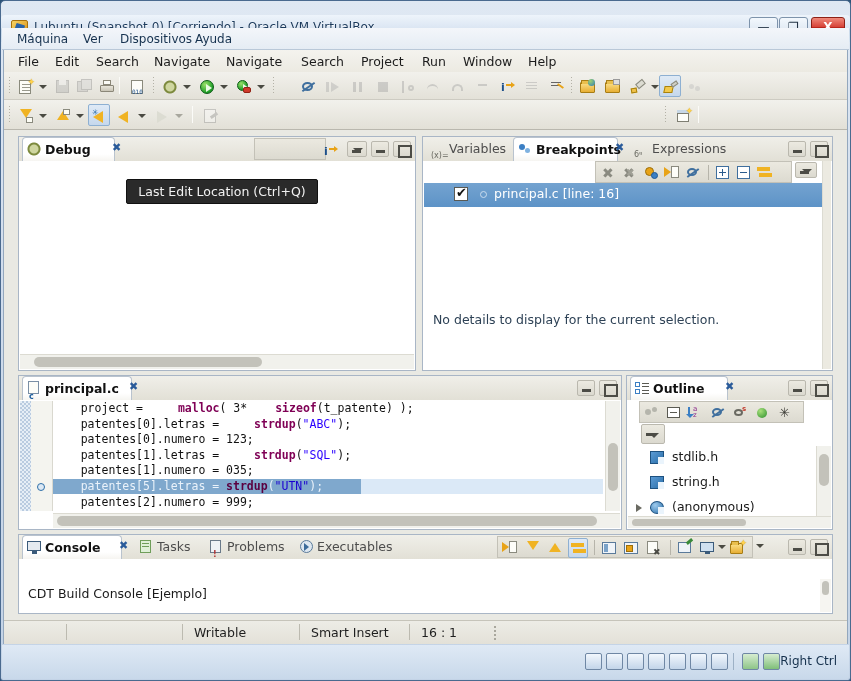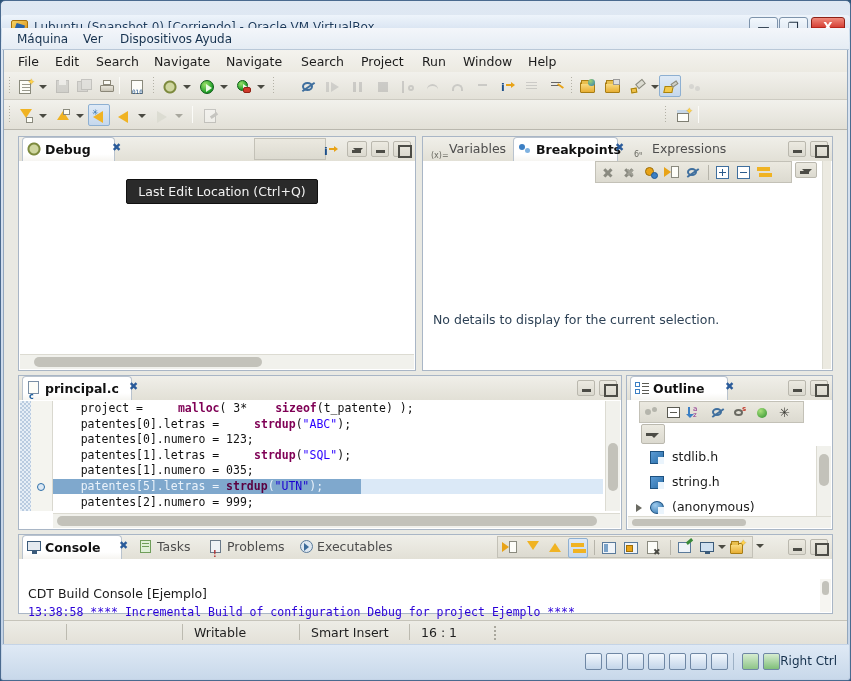--- a/index.html
+++ b/index.html
@@ -762,20 +762,25 @@
         </span>
         <span class="vtb-ico" style="left:161px">
           <span style="position:absolute;left:0;top:2px;width:13px;height:4px;background:#f0b323"></span>
           <span style="position:absolute;left:2px;top:8px;width:13px;height:4px;background:#f0b323"></span>
         </span>
       </div>
       <div class="minimize-gl" style="left:372px; top:25px; width:22px">
         <span style="position:absolute;left:6px;top:6px;border-left:5px solid transparent;border-right:5px solid transparent;border-top:5px solid #4c4c46"></span>
       </div>
 
+      <div id="bp-row">
+        <span id="bp-check"></span>
+        <span id="bp-dot"></span>
+        <span id="bp-label">principal.c [line: 16]</span>
+      </div>
       <div id="bp-details">No details to display for the current selection.</div>
       <div class="vscroll" style="right:1px; top:24px; bottom:1px; width:9px; background:#eceae1"></div>
     </div>
 
     <div class="panel" style="left:14px; top:325px; width:604px; height:155px">
       <div class="panel-tabbar">
         <div class="ptab active" style="left:3px; width:110px">
           <span class="ptab-icon">
             <span style="position:absolute;left:1px;top:0;width:11px;height:13px;background:#fdfdf8;border:1px solid #7a8fa5"></span>
             <span style="position:absolute;left:2px;top:4px;font-size:8px;color:#1b5b9a;font-weight:bold">c</span>
@@ -965,21 +970,20 @@
             <span class="star">✦</span>
           </span>
         </div>
         <span style="position:absolute;left:737px;top:9px;border-left:4px solid transparent;border-right:4px solid transparent;border-top:4px solid #4a4a42"></span>
         <div class="minimize-gl" style="right:26px"></div>
         <div class="maximize-gl" style="right:4px"></div>
       </div>
 
       <div style="position:absolute;left:1px;top:24px;right:1px;bottom:1px;background:#fff">
         <div id="console-title">CDT Build Console [Ejemplo]</div>
-        <div id="console-line">13:38:58 **** Incremental Build of configuration Debug for project Ejemplo ****</div>
         <div id="console-line2">make all</div>
         <div class="vscroll" style="right:0; top:20px; bottom:0; width:11px; background:#f6f5f1;border:none">
           <div class="thumb" style="top:2px; height:14px"></div>
         </div>
       </div>
     </div>
 
     <div id="ecl-status">
       <div class="status-div" style="left:62px"></div>
       <div class="status-div" style="left:178px"></div>

